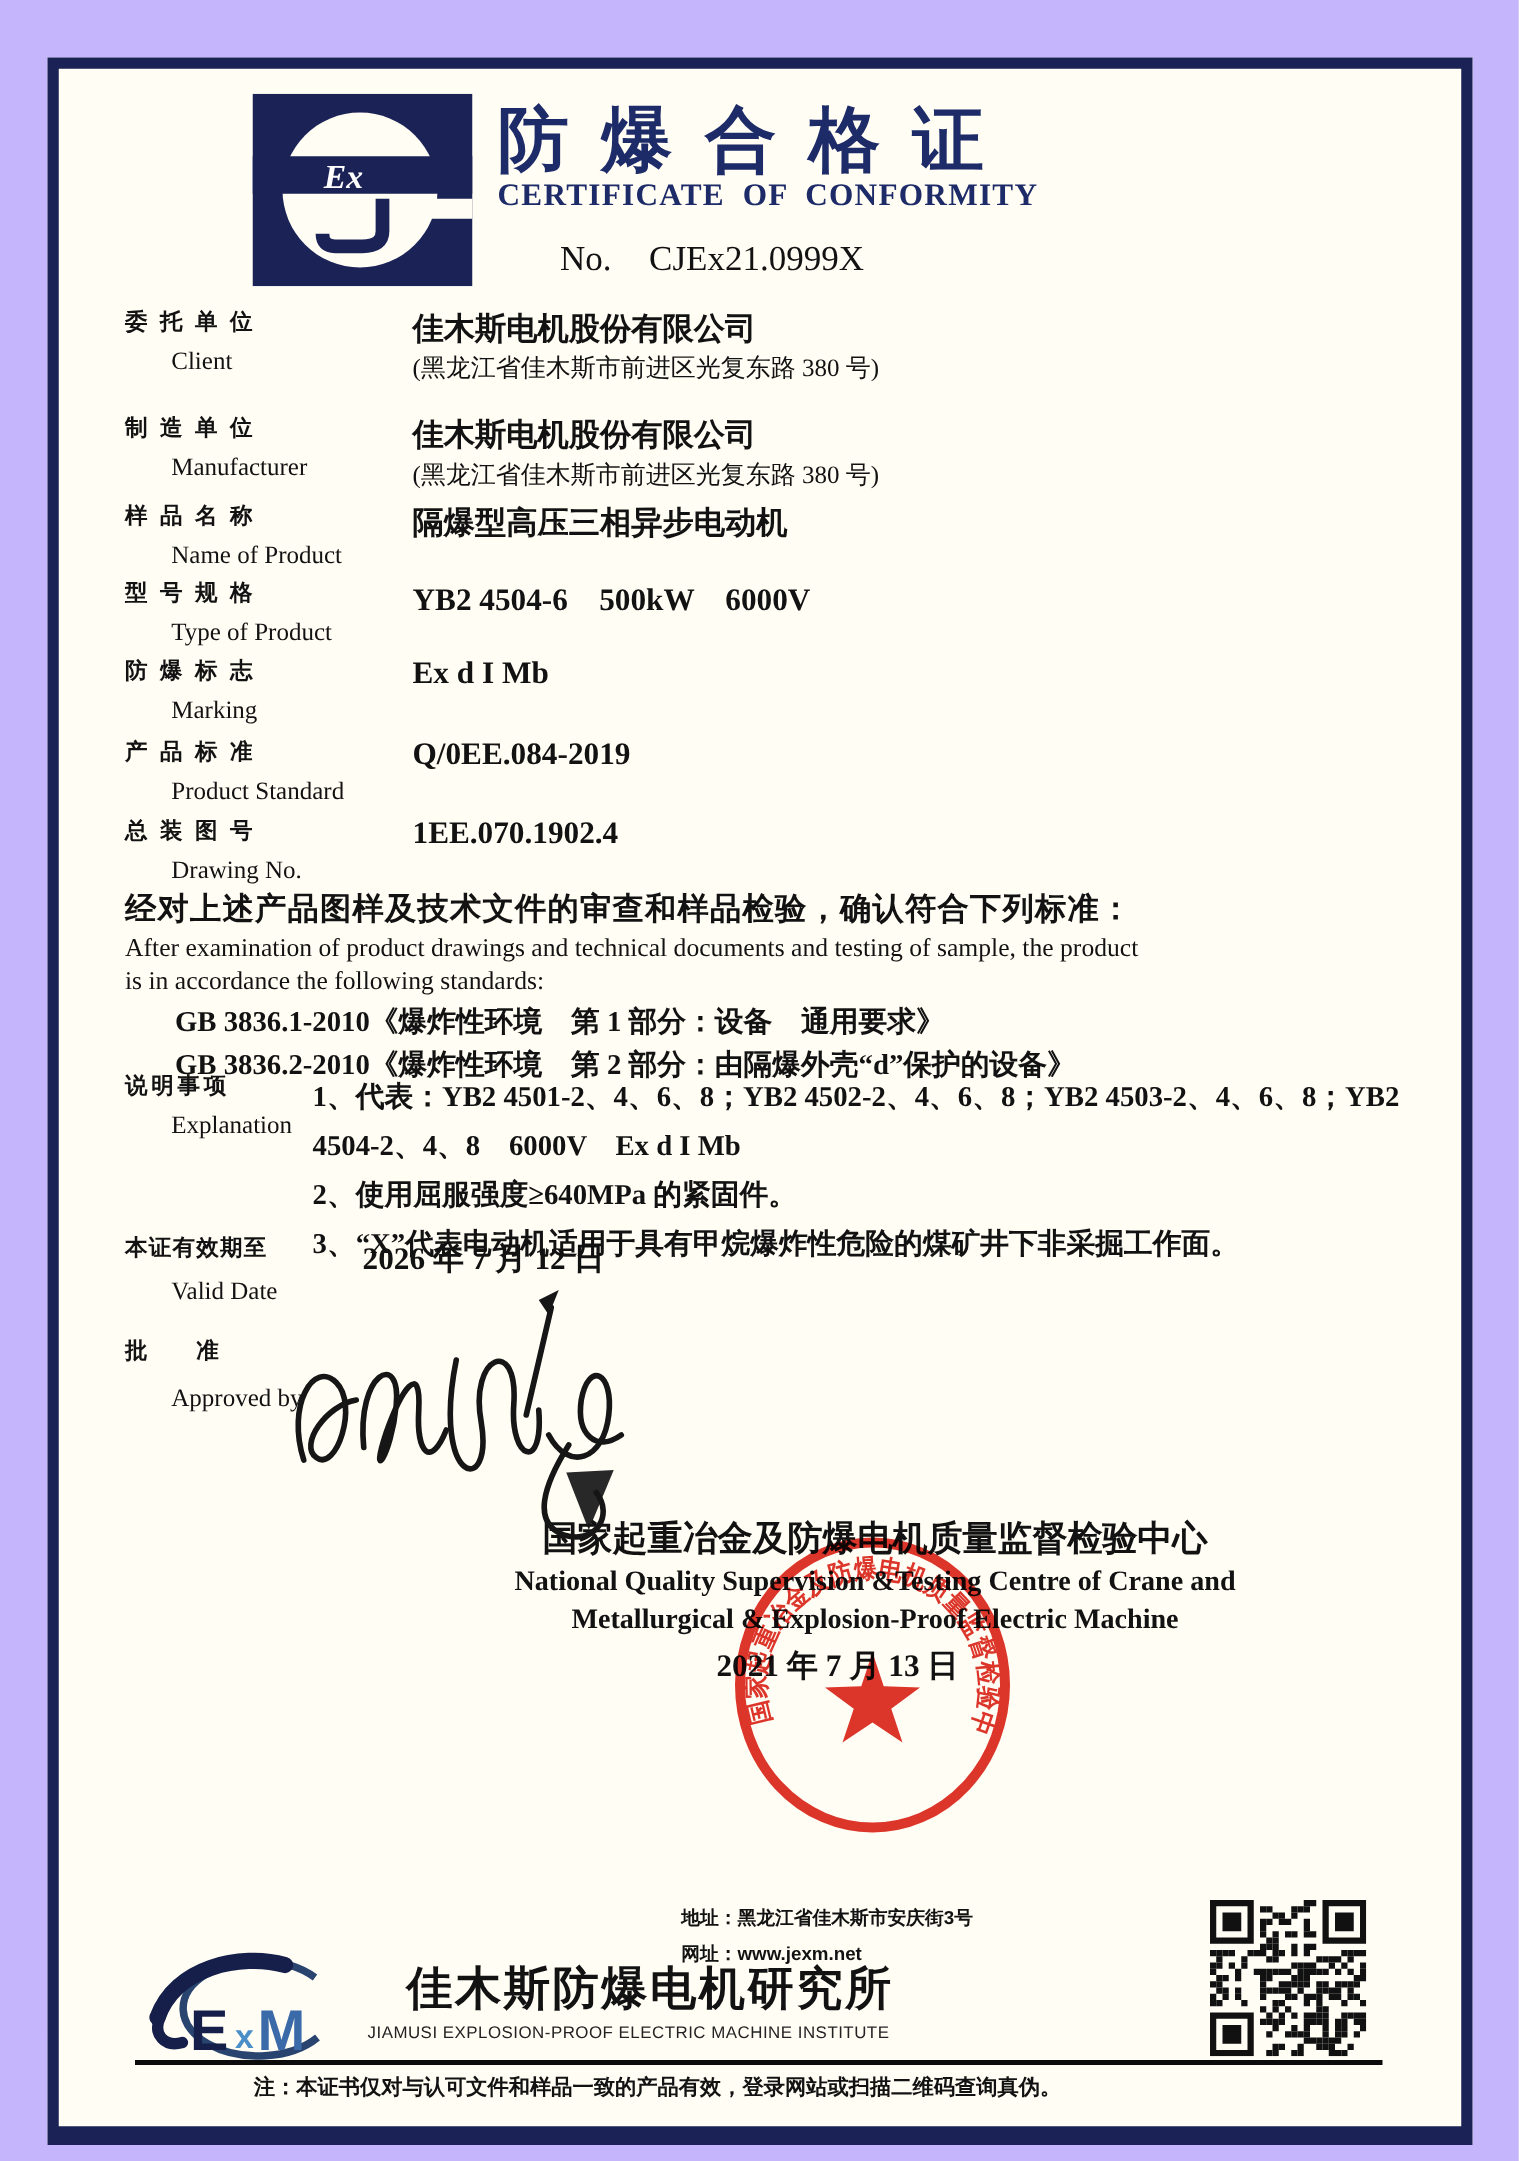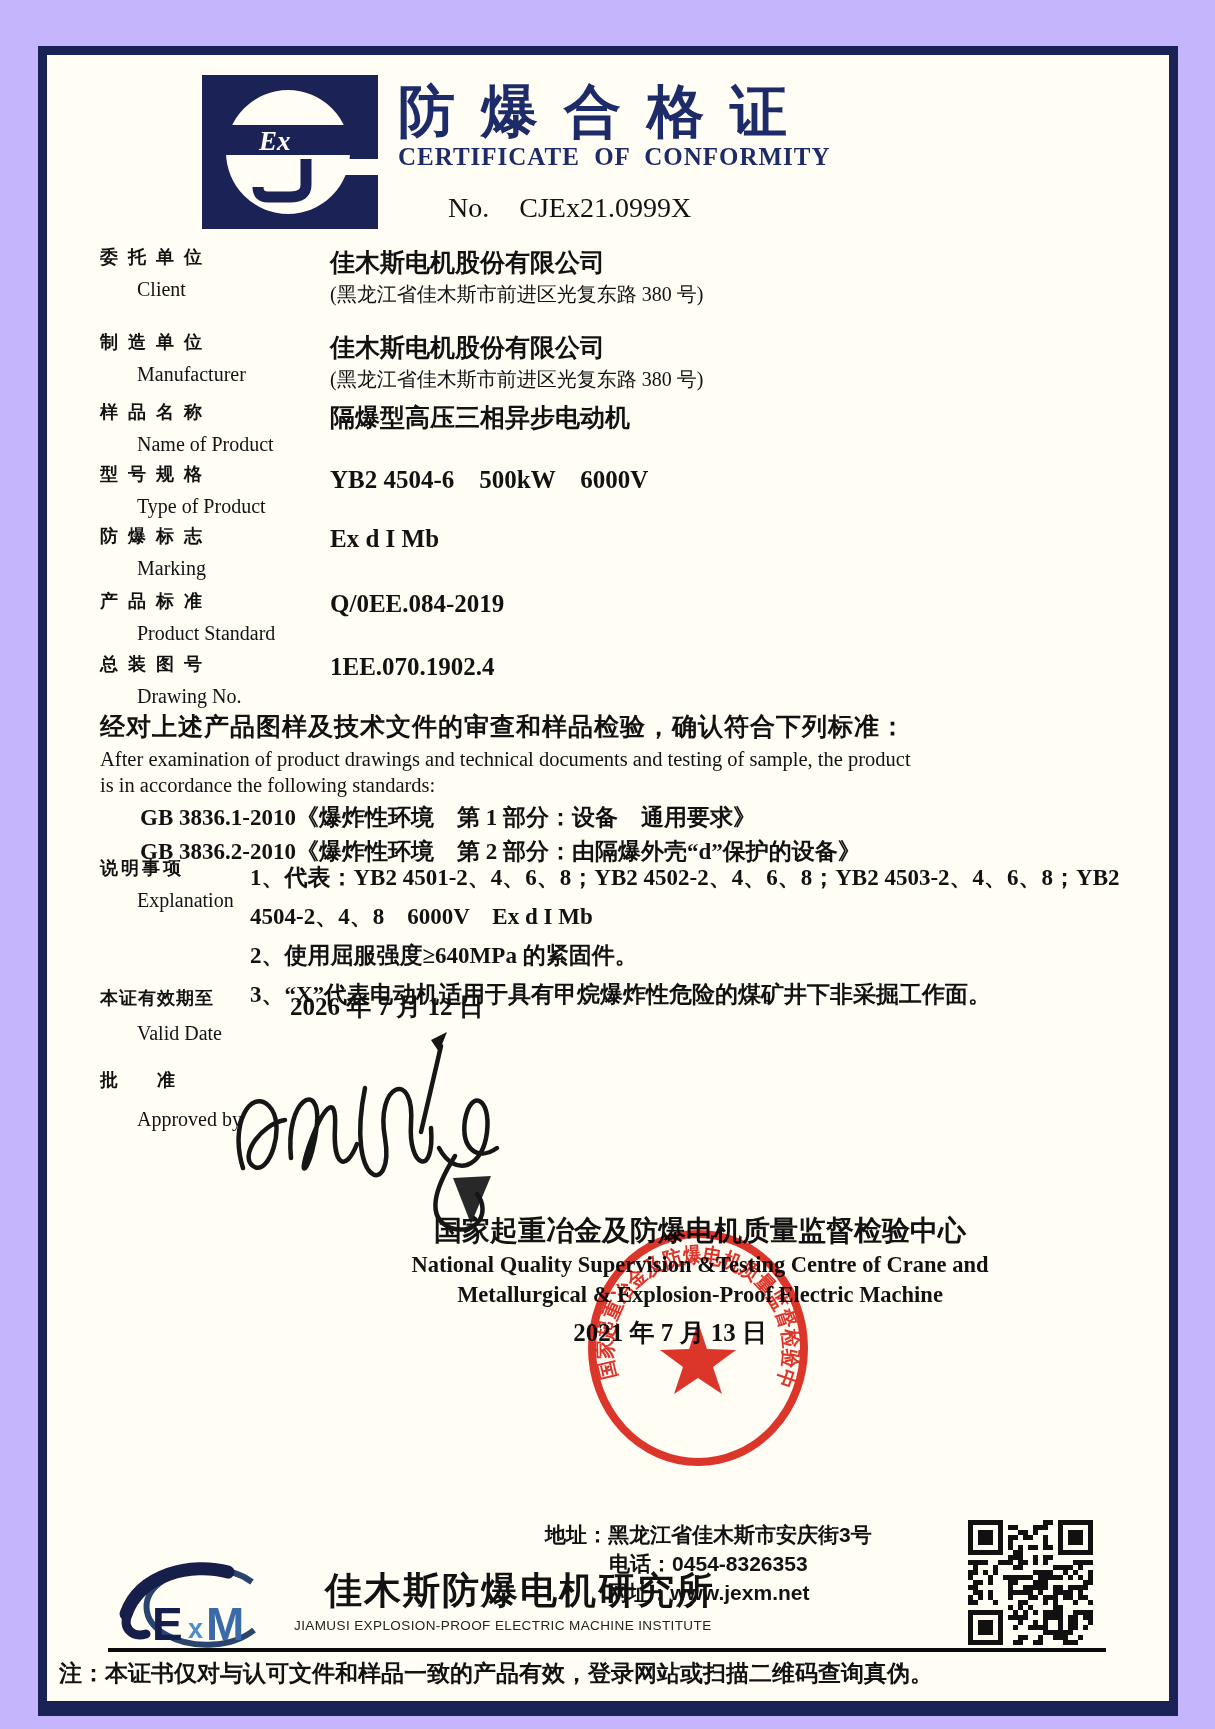--- a/index.html
+++ b/index.html
@@ -35,24 +35,24 @@
   .auth-e2{left:340px;top:1282px;width:720px;text-align:center;font-size:22.5px;font-weight:600;white-space:nowrap;}
   .auth-date{left:340px;top:1316px;width:660px;text-align:center;font-size:25px;font-weight:600;white-space:nowrap;}
   .stamp{left:583px;top:1224px;z-index:4;opacity:.93;mix-blend-mode:multiply;}
   .sig{left:225px;top:1028px;z-index:4;}
   
   .inst-cn{left:290px;top:1566px;font-family:"Liberation Sans","DejaVu Sans",sans-serif;
            font-size:37px;font-weight:bold;letter-spacing:2px;white-space:nowrap;margin-left:35px;}
   .inst-en{left:294px;top:1618px;font-family:"Liberation Sans","DejaVu Sans",sans-serif;
            font-size:13.5px;letter-spacing:.4px;color:#222;white-space:nowrap;}
   .contacts{left:545px;top:1520px;font-family:"Liberation Sans","DejaVu Sans",sans-serif;
-            font-size:21px;font-weight:bold;line-height:29px;white-space:nowrap;text-align:center;}
+            font-size:15px;font-weight:bold;line-height:29px;white-space:nowrap;}
   .divider{left:108px;top:1648px;width:998px;height:4px;background:#0c0c0c;}
   .note{left:47px;top:1658px;width:898px;text-align:center;
-        font-family:"Liberation Sans","DejaVu Sans",sans-serif;font-size:23px;font-weight:bold;white-space:nowrap;}
+        font-family:"Liberation Sans","DejaVu Sans",sans-serif;font-size:17px;font-weight:bold;white-space:nowrap;padding-left:30px;}
 </style>
 </head>
 <body>
 
 <div class="page">
   <div class="frame"></div>
 
   <svg class="abs" style="left:202px;top:75px;" width="176" height="154" viewBox="0 0 176 154">
     <rect x="0" y="0" width="176" height="154" fill="#1b2256"></rect>
     <circle cx="86" cy="77" r="62" fill="#fffdf4"></circle>
@@ -169,21 +169,20 @@
     <text x="40" y="84" font-family="Liberation Sans,sans-serif" font-size="46" font-weight="bold" fill="#161f4a">E</text>
     <text x="76" y="82" font-family="Liberation Sans,sans-serif" font-size="27" font-weight="bold" fill="#4a8fc7">x</text>
     <text x="94" y="84" font-family="Liberation Sans,sans-serif" font-size="46" font-weight="bold" fill="#3a6ba8">M</text>
   </svg>
 
   <div class="abs inst-cn">佳木斯防爆电机研究所</div>
   <div class="abs inst-en">JIAMUSI EXPLOSION-PROOF ELECTRIC MACHINE INSTITUTE</div>
 
   <div class="abs contacts">
     <div><span>地址：</span><span>黑龙江省佳木斯市安庆街3号</span></div>
-    <div><span>电话：</span><span>0454-8326353</span></div>
     <div><span>网址：</span><span>www.jexm.net</span></div>
   </div>
 
   <svg id="qr" class="abs" style="left:968px;top:1520px;" width="125" height="125" viewBox="0 0 125 125">
     <rect x="0" y="0" width="125" height="125" fill="#fffdf4"></rect>
   <rect x="75" y="0" width="5" height="5" fill="#111"></rect>
       <rect x="80" y="0" width="5" height="5" fill="#111"></rect>
       <rect x="40" y="5" width="5" height="5" fill="#111"></rect>
       <rect x="45" y="5" width="5" height="5" fill="#111"></rect>
       <rect x="65" y="5" width="5" height="5" fill="#111"></rect>

